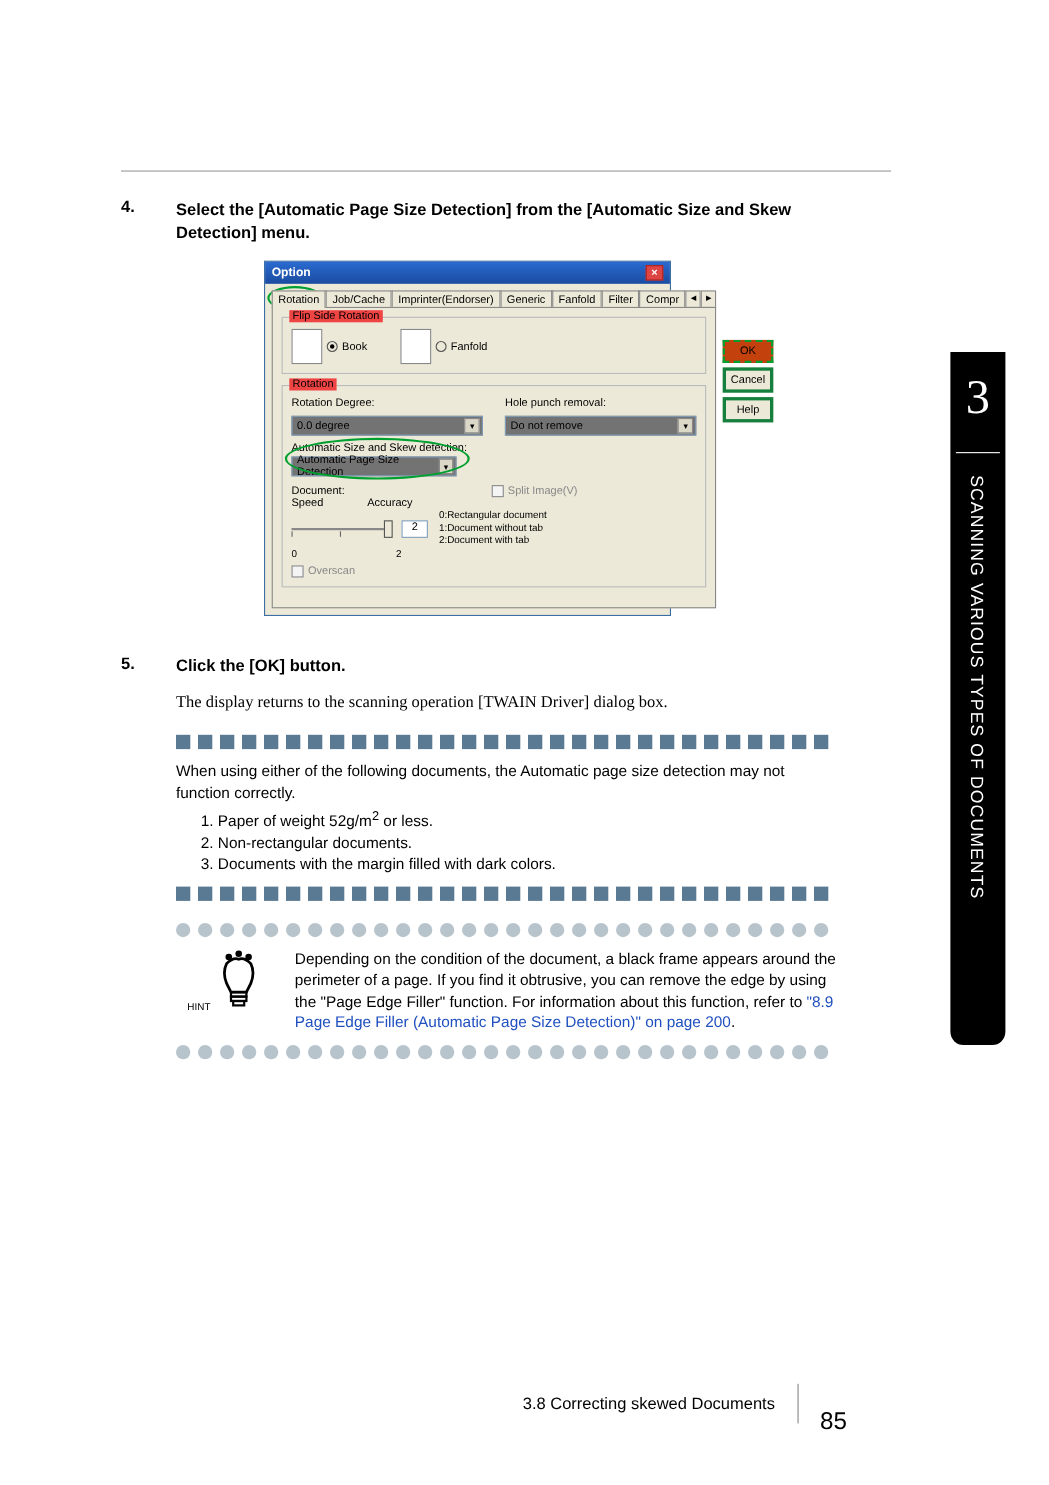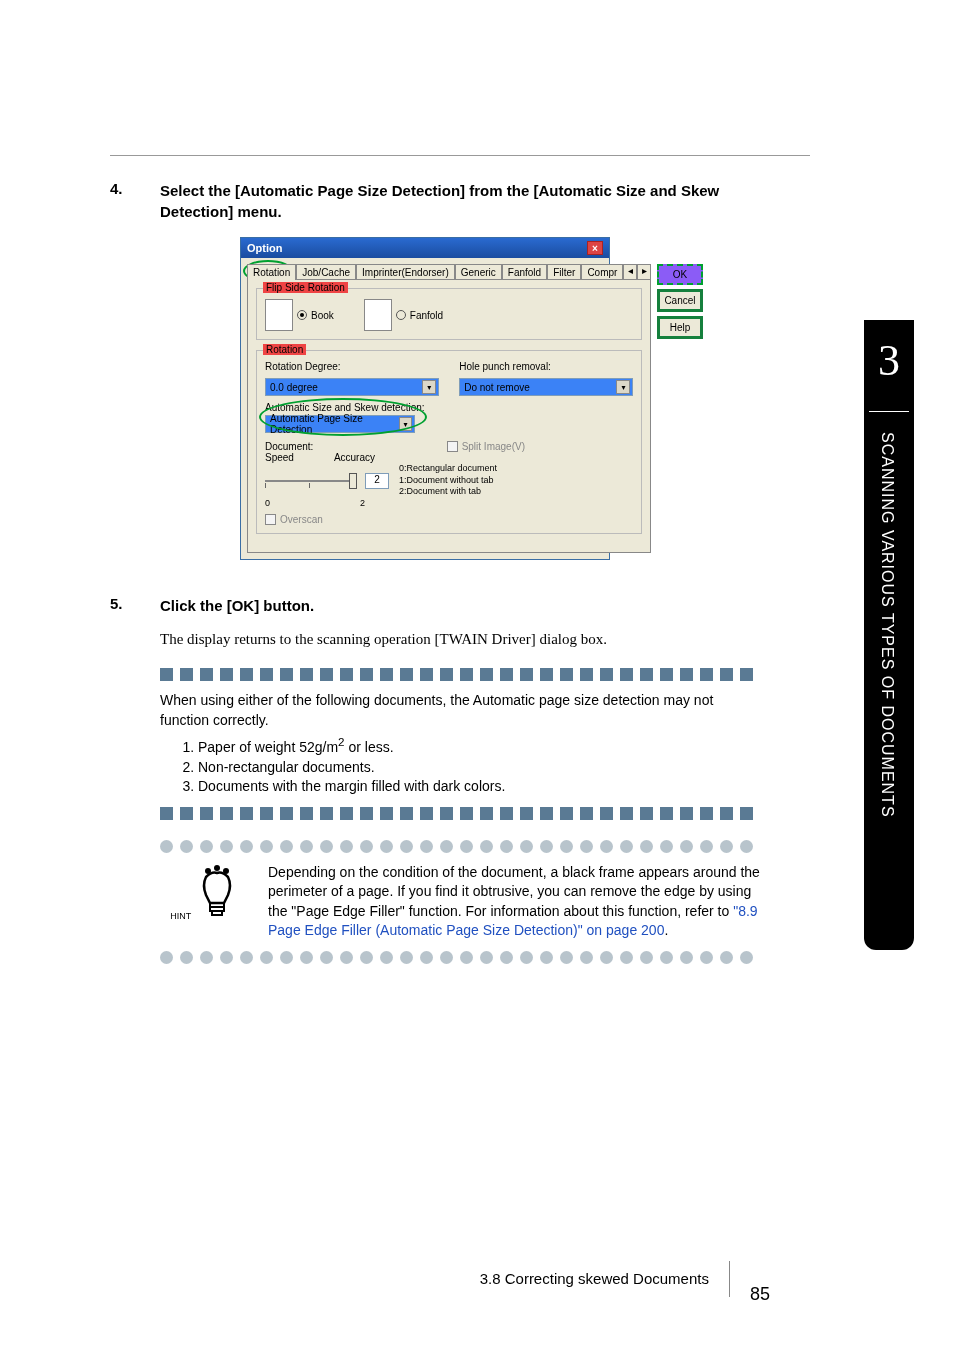--- a/index.html
+++ b/index.html
@@ -161,21 +161,21 @@
   .radio-dot.checked::after {
     content: ""; width: 4px; height: 4px; background: #000; border-radius: 50%;
   }
   .rot-grid {
     display: grid;
     grid-template-columns: 1fr 1fr;
     gap: 6px 20px;
   }
   .dropdown {
     border: 1px solid #7f9db9;
-    background: #3b82f6;
+    background: #737373;
     height: 18px;
     display: flex;
     align-items: center;
     justify-content: space-between;
     padding: 0 2px 0 4px;
     font-size: 10px;
   }
   .dd-arrow {
     width: 14px;
     height: 14px;
@@ -241,21 +241,22 @@
   }
   .btn {
     border: 3px solid #15803d;
     background: #ece9d8;
     text-align: center;
     padding: 3px 4px;
     font-size: 10px;
   }
   .btn.ok {
     border: 2px dashed #00a030;
-    background: #8b5cf6;
+    background: #c2410c;
+    margin-top: 45px;
   }
   
   .note-block {
     margin-left: 50px;
     margin-top: 20px;
   }
   .square-row, .circle-row {
     display: flex;
     gap: 7px;
     margin-bottom: 10px;
@@ -324,21 +325,21 @@
     align-items: center;
     gap: 20px;
     font-size: 15px;
   }
   .footer .divider {
     width: 1px;
     height: 36px;
     background: #888;
   }
   .page-num {
-    font-size: 18px;
+    font-size: 22px;
     margin-top: 32px;
   }
   .attn-svg { width: 56px; height: 50px; }
   .hint-svg { width: 46px; height: 56px; }
 </style>
 </head>
 <body>
 
 <div class="topline"></div>
 

